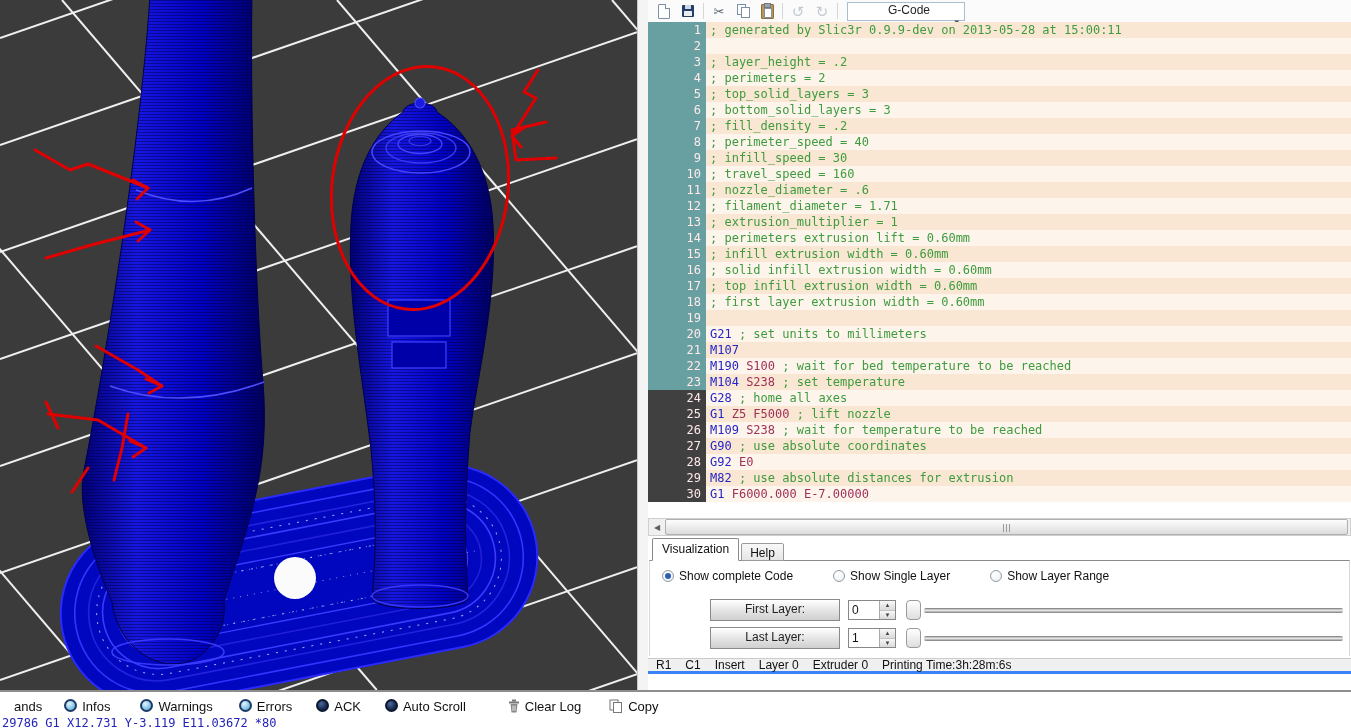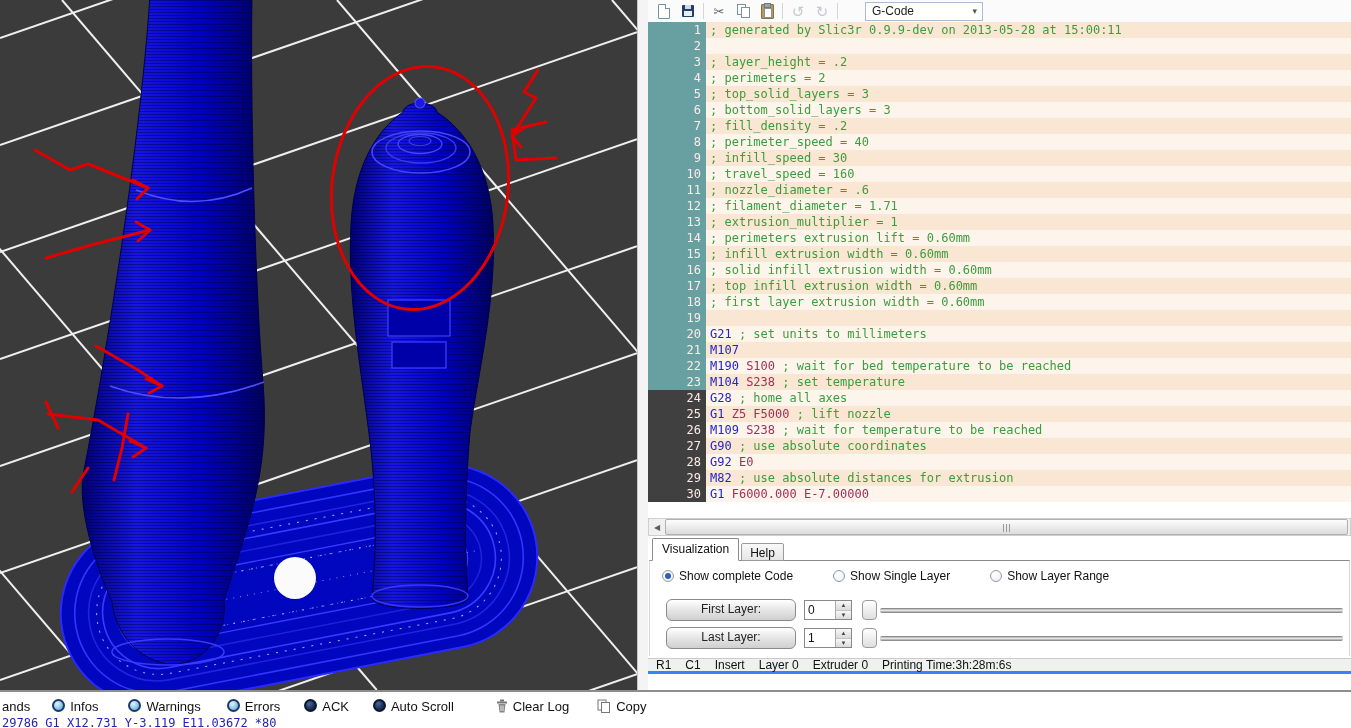--- a/index.html
+++ b/index.html
@@ -26,21 +26,21 @@
   .icon-save{width:12px;height:12px;background:#233f66;position:relative;border-radius:1px;}
   .icon-save:before{content:"";position:absolute;left:3px;top:0;width:6px;height:4px;background:#cfd8e6;}
   .icon-save:after{content:"";position:absolute;left:2px;bottom:1px;width:8px;height:5px;background:#e8edf4;}
   .icon-copy{position:relative;width:13px;height:14px;}
   .icon-copy i{position:absolute;width:7px;height:9px;background:#fff;border:1px solid #7c8fa5;}
   .icon-copy i:first-child{left:0;top:0;}
   .icon-copy i:last-child{left:4px;top:3px;}
   .icon-paste{width:11px;height:13px;background:#b9965e;border:1px solid #8a6f3f;position:relative;border-radius:1px;}
   .icon-paste:before{content:"";position:absolute;left:2px;top:-2px;width:5px;height:3px;background:#9aa4ae;border:1px solid #6d7a86;}
   .icon-paste:after{content:"";position:absolute;left:2px;top:3px;width:6px;height:8px;background:#fff;border:1px solid #8a8f96;}
-  .dropdown{margin-left:24px;width:118px;height:19px;border:1px solid #a9bed4;background:#fff;display:flex;align-items:center;font-size:12px;color:#222;padding-left:6px;box-sizing:border-box;}
+  .dropdown{margin-left:6px;width:118px;height:19px;border:1px solid #a9bed4;background:#fff;display:flex;align-items:center;font-size:12px;color:#222;padding-left:6px;box-sizing:border-box;flex-direction:column;}
   .dropdown .caret{margin-left:auto;margin-right:5px;font-size:9px;color:#555;}
 
   
   .editor{position:absolute;left:0;top:22px;width:703px;height:496px;font-family:"DejaVu Sans Mono","Liberation Mono",monospace;font-size:12px;overflow:hidden;}
   .ed-row{height:16px;line-height:16px;display:flex;white-space:pre;}
   .gut{width:58px;flex:0 0 58px;text-align:right;padding-right:5px;box-sizing:border-box;color:#ffe9e9;background:#68a0a2;}
   .gut.dark{background:#404040;}
   .codeline{flex:1;padding-left:4px;}
   .bg-odd{background:#f9e7d3;}
   .bg-even{background:#fdf5ec;}
@@ -59,38 +59,38 @@
   .tab{font-size:12px;color:#111;box-sizing:border-box;}
   .tab.active{background:#fff;border:1px solid #8a8a8a;border-bottom:1px solid #fff;padding:3px 9px 4px;border-radius:2px 2px 0 0;}
   .tab.inactive{background:linear-gradient(#f9f9f9,#e6e6e6);border:1px solid #9a9a9a;padding:2px 8px 2px;margin-left:2px;border-radius:2px 2px 0 0;height:18px;}
   .optpanel{position:absolute;left:1px;top:560px;width:701px;height:96px;background:#fff;border-top:1px solid #8a8a8a;border-left:1px solid #d8d8d8;border-right:1px solid #d8d8d8;box-sizing:border-box;}
   .radiorow{position:absolute;left:12px;top:8px;display:flex;align-items:center;gap:40px;font-size:12px;color:#111;}
   .radio{display:flex;align-items:center;gap:5px;}
   .rdot{width:12px;height:12px;border-radius:50%;border:1px solid #8e9aa5;background:radial-gradient(circle at 35% 30%,#ffffff,#e9eef2);position:relative;box-sizing:border-box;}
   .rdot.sel:after{content:"";position:absolute;left:2px;top:2px;width:6px;height:6px;border-radius:50%;background:#2d5fb0;}
   .lrow{position:absolute;left:16px;right:6px;height:22px;display:flex;align-items:center;}
   .lrow.first{top:38px;} .lrow.last{top:66px;}
-  .layer-btn{width:128px;height:20px;line-height:18px;text-align:center;font-size:12px;color:#222;border:1px solid #8a8a8a;border-radius:6px;background:linear-gradient(#ffffff,#e8e8e8 45%,#cfcfcf);box-shadow:inset 0 1px 0 #fff;}
+  .layer-btn{width:128px;height:20px;line-height:18px;text-align:center;font-size:12px;color:#222;border:1px solid #8a8a8a;border-radius:0;background:linear-gradient(#ffffff,#e8e8e8 45%,#cfcfcf);box-shadow:inset 0 1px 0 #fff;margin-left:44px;}
   .spinbox{margin-left:8px;width:48px;height:20px;border:1px solid #888;box-sizing:border-box;display:flex;background:#fff;}
   .spinval{flex:1;font-size:12px;padding:2px 0 0 3px;color:#111;}
   .spinbtns{width:15px;border-left:1px solid #aaa;display:flex;flex-direction:column;}
   .spinbtns span{flex:1;display:flex;align-items:center;justify-content:center;font-size:6px;color:#444;background:linear-gradient(#f8f8f8,#dadada);border-bottom:1px solid #c4c4c4;}
   .spinbtns span:last-child{border-bottom:none;}
   .slider{margin-left:10px;flex:1;position:relative;height:20px;}
   .slider-thumb{position:absolute;left:0;top:0;width:15px;height:20px;border-radius:4px;background:linear-gradient(#ffffff,#dedede);border:1px solid #9a9a9a;box-sizing:border-box;}
   .slider-groove{position:absolute;left:18px;right:0;top:8px;height:5px;border-radius:2px;background:linear-gradient(#6f6f6f,#efefef 45%,#7a7a7a);}
 
   
   .statusbar{position:absolute;left:0;top:658px;width:703px;height:16px;background:#f0f0f0;border-top:1px solid #cccccc;border-bottom:3px solid #3b82f6;box-sizing:border-box;display:flex;align-items:center;gap:14px;padding-left:8px;font-size:12px;color:#111;}
 
   
   .logbar{position:absolute;left:0;top:690px;width:1351px;height:38px;background:#fff;border-top:2px solid #8d8d8d;box-sizing:border-box;}
   .logitems{position:absolute;left:0;top:4px;height:20px;display:flex;align-items:center;font-size:13px;color:#111;}
   .logitems .item{display:flex;align-items:flex-start;gap:5px;}
-  .trunc{margin-left:2px;}
+  .trunc{margin-left:14px;}
   .tglc{width:13px;height:13px;border-radius:50%;box-sizing:border-box;}
   .tglc.light{background:radial-gradient(circle at 35% 30%,#e2f4fd,#8ec9e8 55%,#539ccc);border:2px solid #1c3a66;}
   .tglc.dark{background:radial-gradient(circle at 35% 30%,#4a6a9a,#1b2f56 60%,#0e1d3c);border:2px solid #0b1830;}
   .logline{position:absolute;left:2px;top:24px;height:14px;overflow:hidden;font-family:"DejaVu Sans Mono","Liberation Mono",monospace;font-size:12px;color:#2323bb;white-space:nowrap;}
 </style>
 </head>
 <body>
 
 <div class="viewport">
   <svg id="vpsvg" width="637" height="690" viewBox="0 0 637 690">

